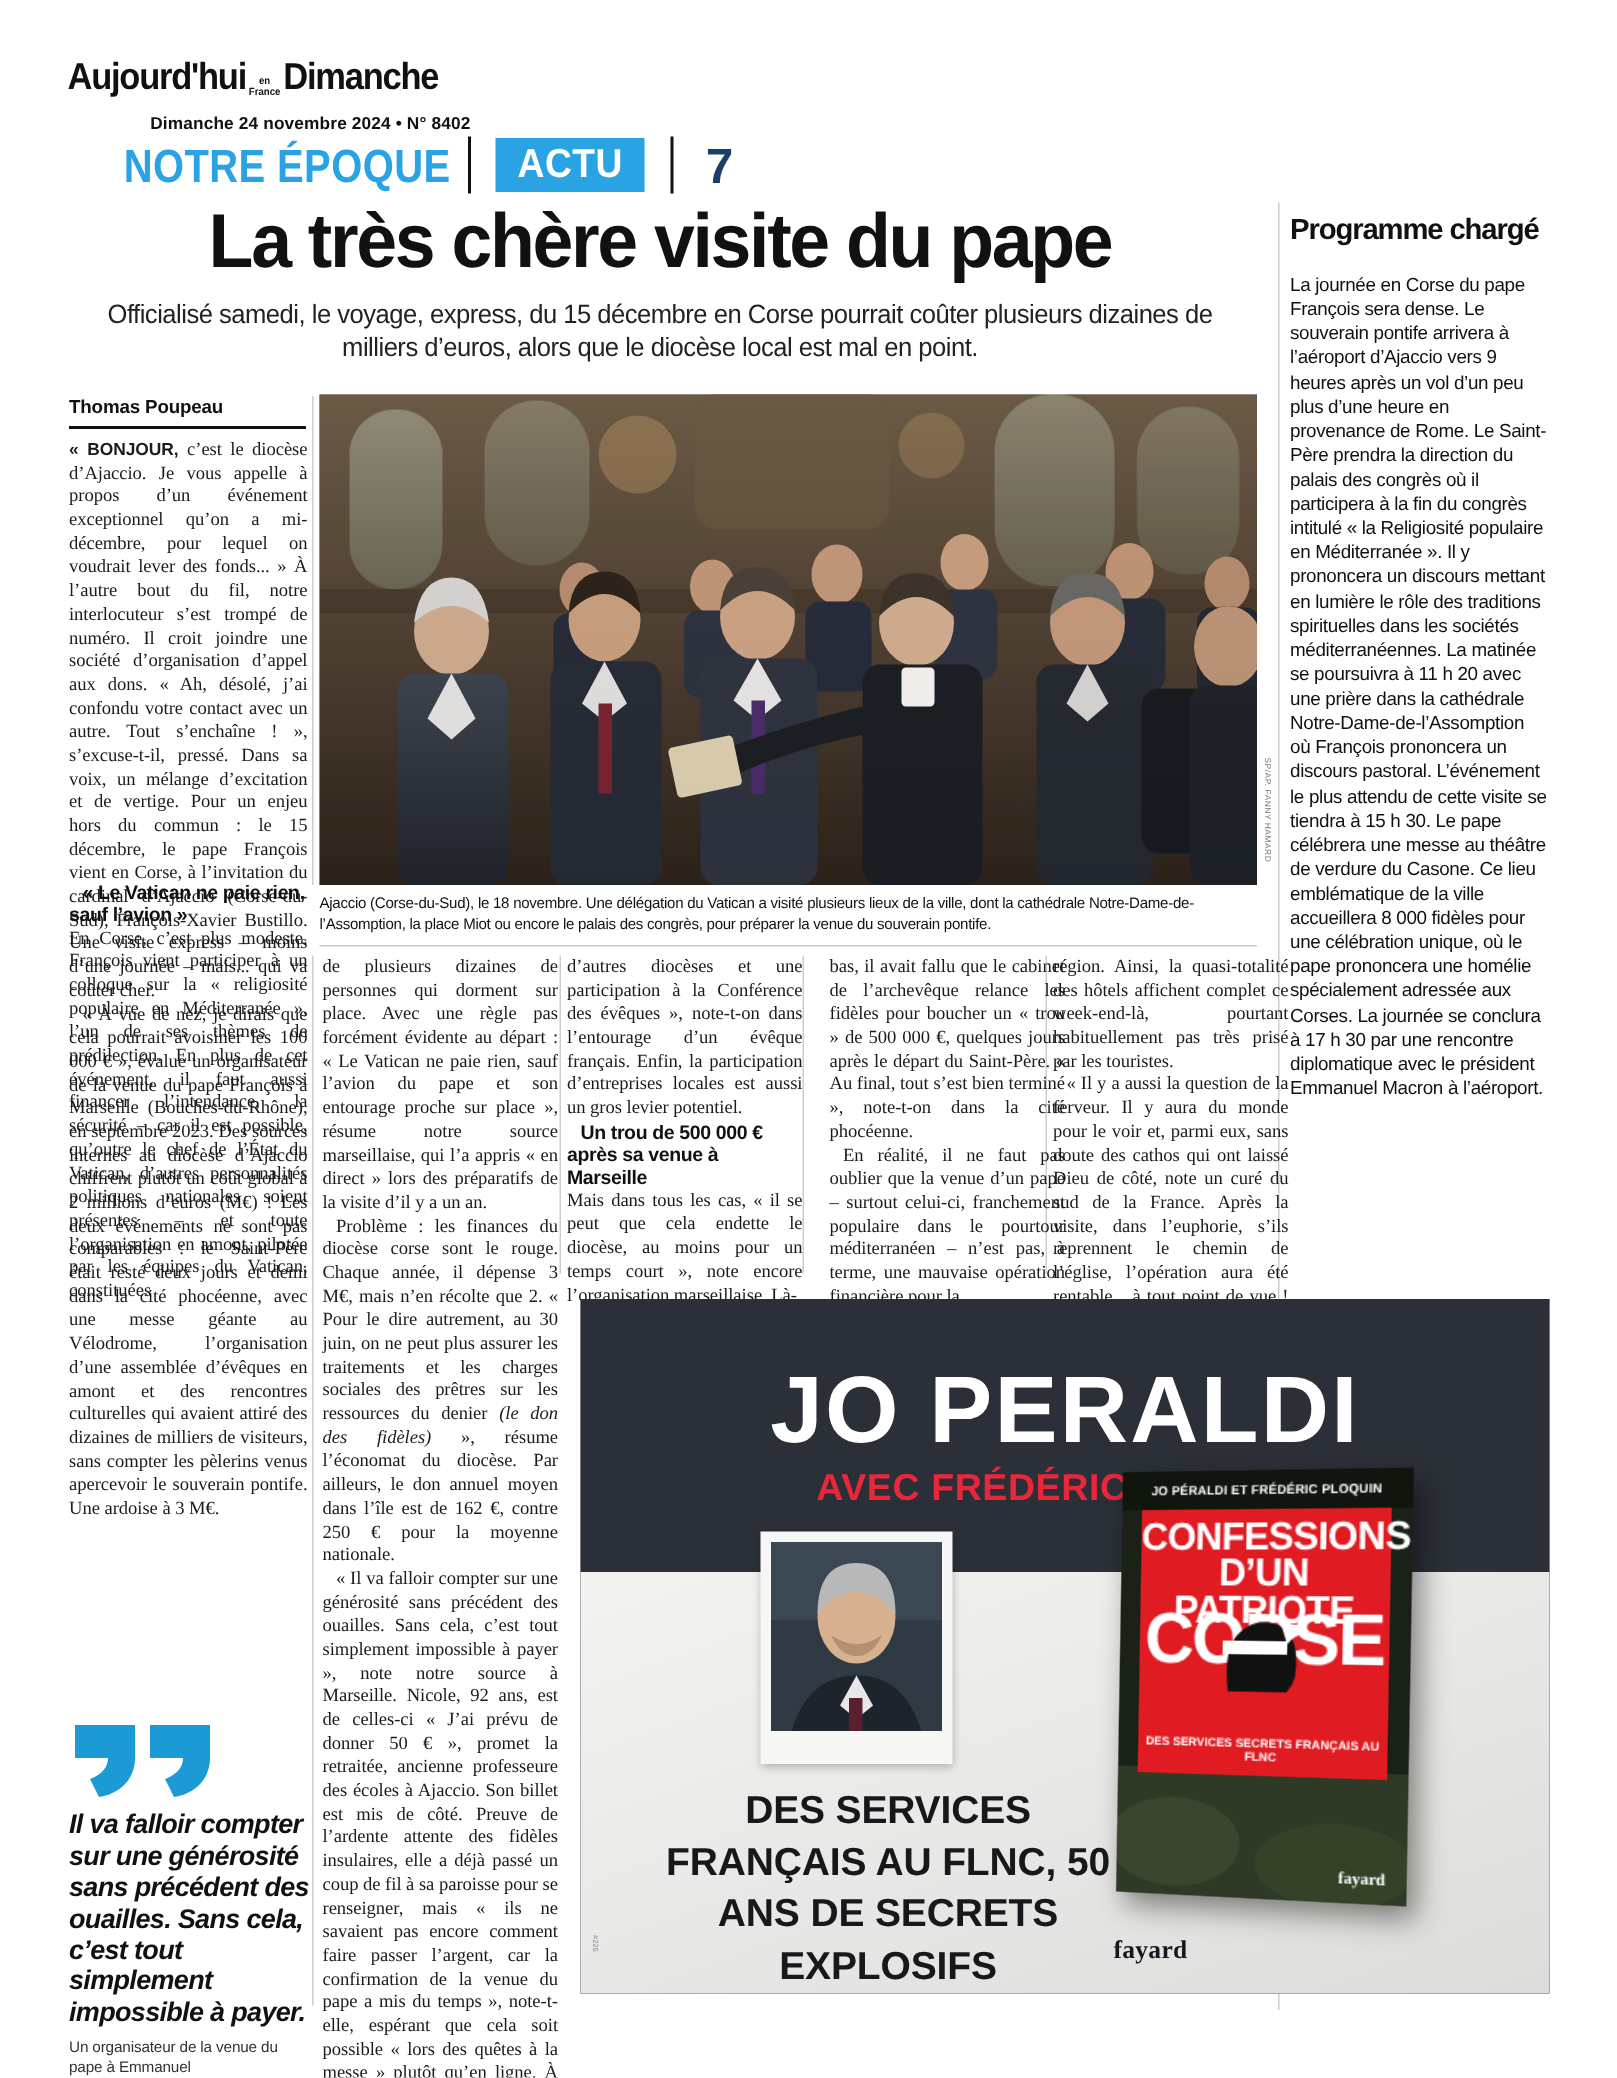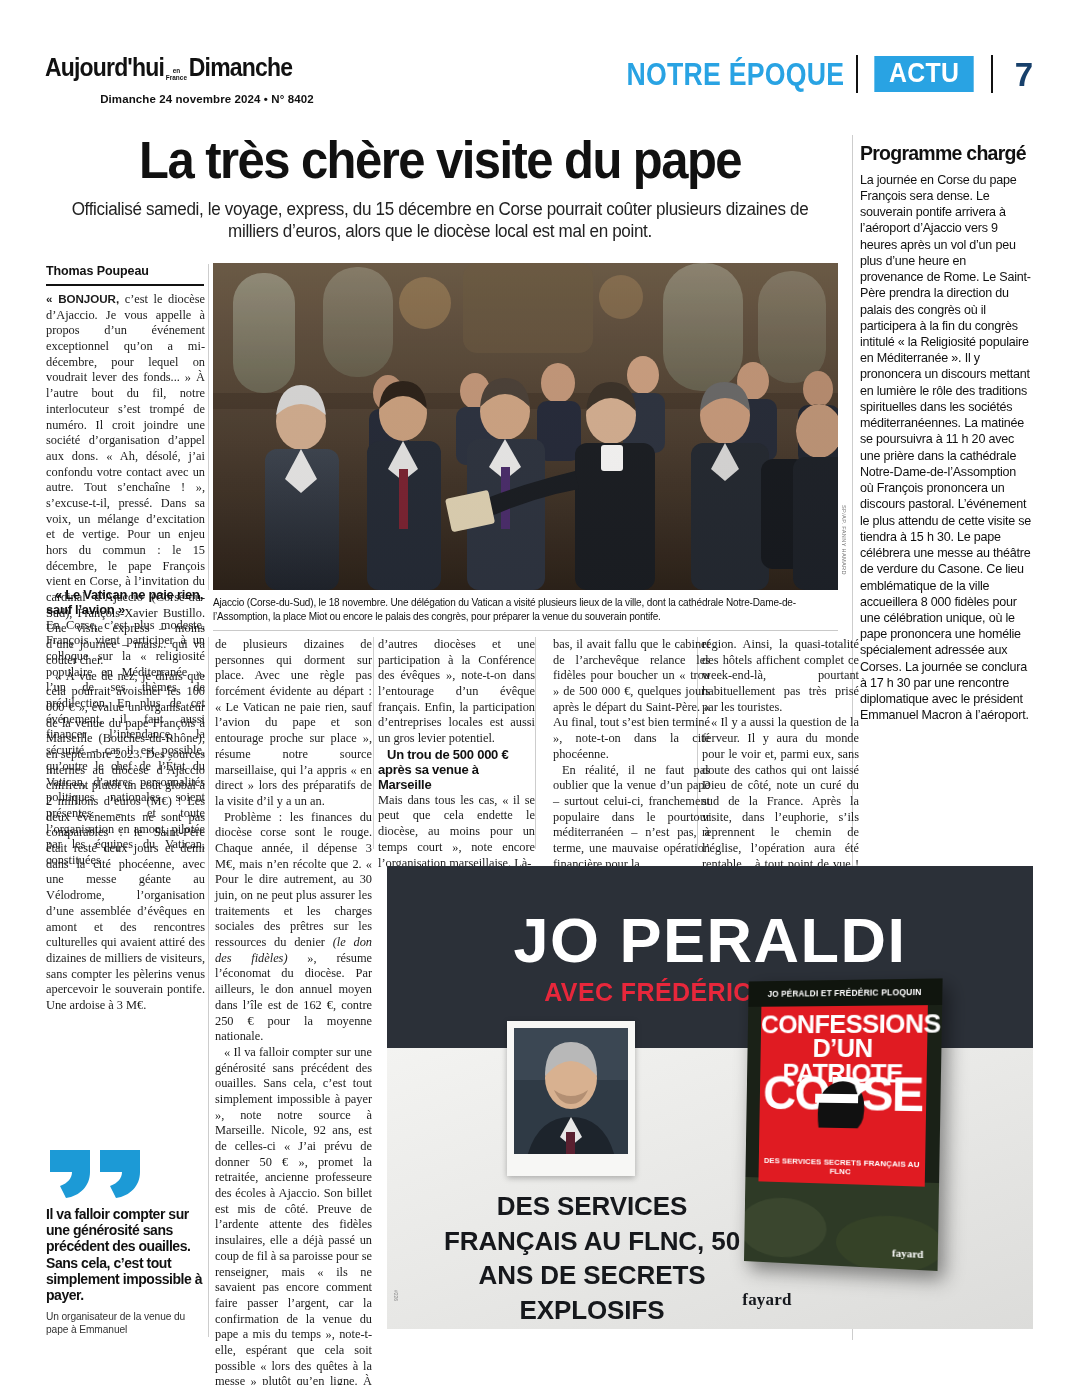--- a/index.html
+++ b/index.html
@@ -7,22 +7,22 @@
     width: 1078px; height: 1385px;
     background: #ffffff;
     font-family: "Liberation Sans", sans-serif;
     color: #1a1a1a;
     overflow: hidden;
   }
   .page { position: relative; width: 1078px; height: 1385px; padding: 0; }
 
   
   .masthead {
-    position: absolute; left: 45px; top: 52px; width: 988px; height: 62px;
-    display: flex; align-items: flex-start; justify-content: space-between;
+    position: absolute; left: 45px; top: 36px; width: 988px; height: 62px;
+    display: flex; align-items: flex-start; justify-content: space-between; flex-direction: column;
   }
   .mast-left { padding-top: 3px; }
   .mast-title {
     font-family: "Liberation Sans", sans-serif;
     font-weight: bold; font-size: 25px; letter-spacing: -0.9px;
     color: #111; line-height: 1; display: flex; align-items: baseline;
     transform: scaleX(0.92); transform-origin: left bottom;
   }
   .mast-title .enfrance {
     display: inline-block; font-size: 7px; line-height: 7px;
@@ -118,34 +118,34 @@
     letter-spacing: -0.18px; transform: scaleX(0.985); transform-origin: left top;
   }
   .caption-rule { position: absolute; left: 213px; top: 630px; width: 625px; height: 1px; background: #c9c9c9; }
   .col-rule { position: absolute; width: 1px; background: #cdcdcd; }
 
   
   .pullquote { position: absolute; left: 46px; top: 1148px; width: 160px; }
   .quote-mark { color: #1C9AD6; line-height: 0; margin-bottom: 6px; }
   .pq-text {
     font-family: "Liberation Sans", sans-serif;
-    font-weight: bold; font-size: 14px; line-height: 1.16;
-    color: #111; letter-spacing: -0.45px;
+    font-weight: bold; font-size: 18px; line-height: 1.16;
+    color: #111; letter-spacing: -0.45px; font-style: italic;
   }
   .pq-attrib {
     margin-top: 7px; font-family: "Liberation Sans", sans-serif;
     font-size: 10.2px; line-height: 1.28; color: #333; letter-spacing: -0.1px;
   }
 
   
   .sidebar { position: absolute; left: 860px; top: 143px; width: 172px; }
   .sb-title {
     font-family: "Liberation Sans", sans-serif;
     font-weight: bold; font-size: 19.5px; line-height: 1.06;
-    color: #111; letter-spacing: -0.75px; margin-bottom: 8px;
+    color: #111; letter-spacing: -0.75px; margin-bottom: 18px;
   }
   .sb-body {
     font-family: "Liberation Sans", sans-serif;
     font-size: 12.55px; line-height: 1.295; color: #111;
     letter-spacing: -0.22px;
   }
 
   
   .advert {
     position: absolute; left: 387px; top: 866px; width: 646px; height: 463px;

